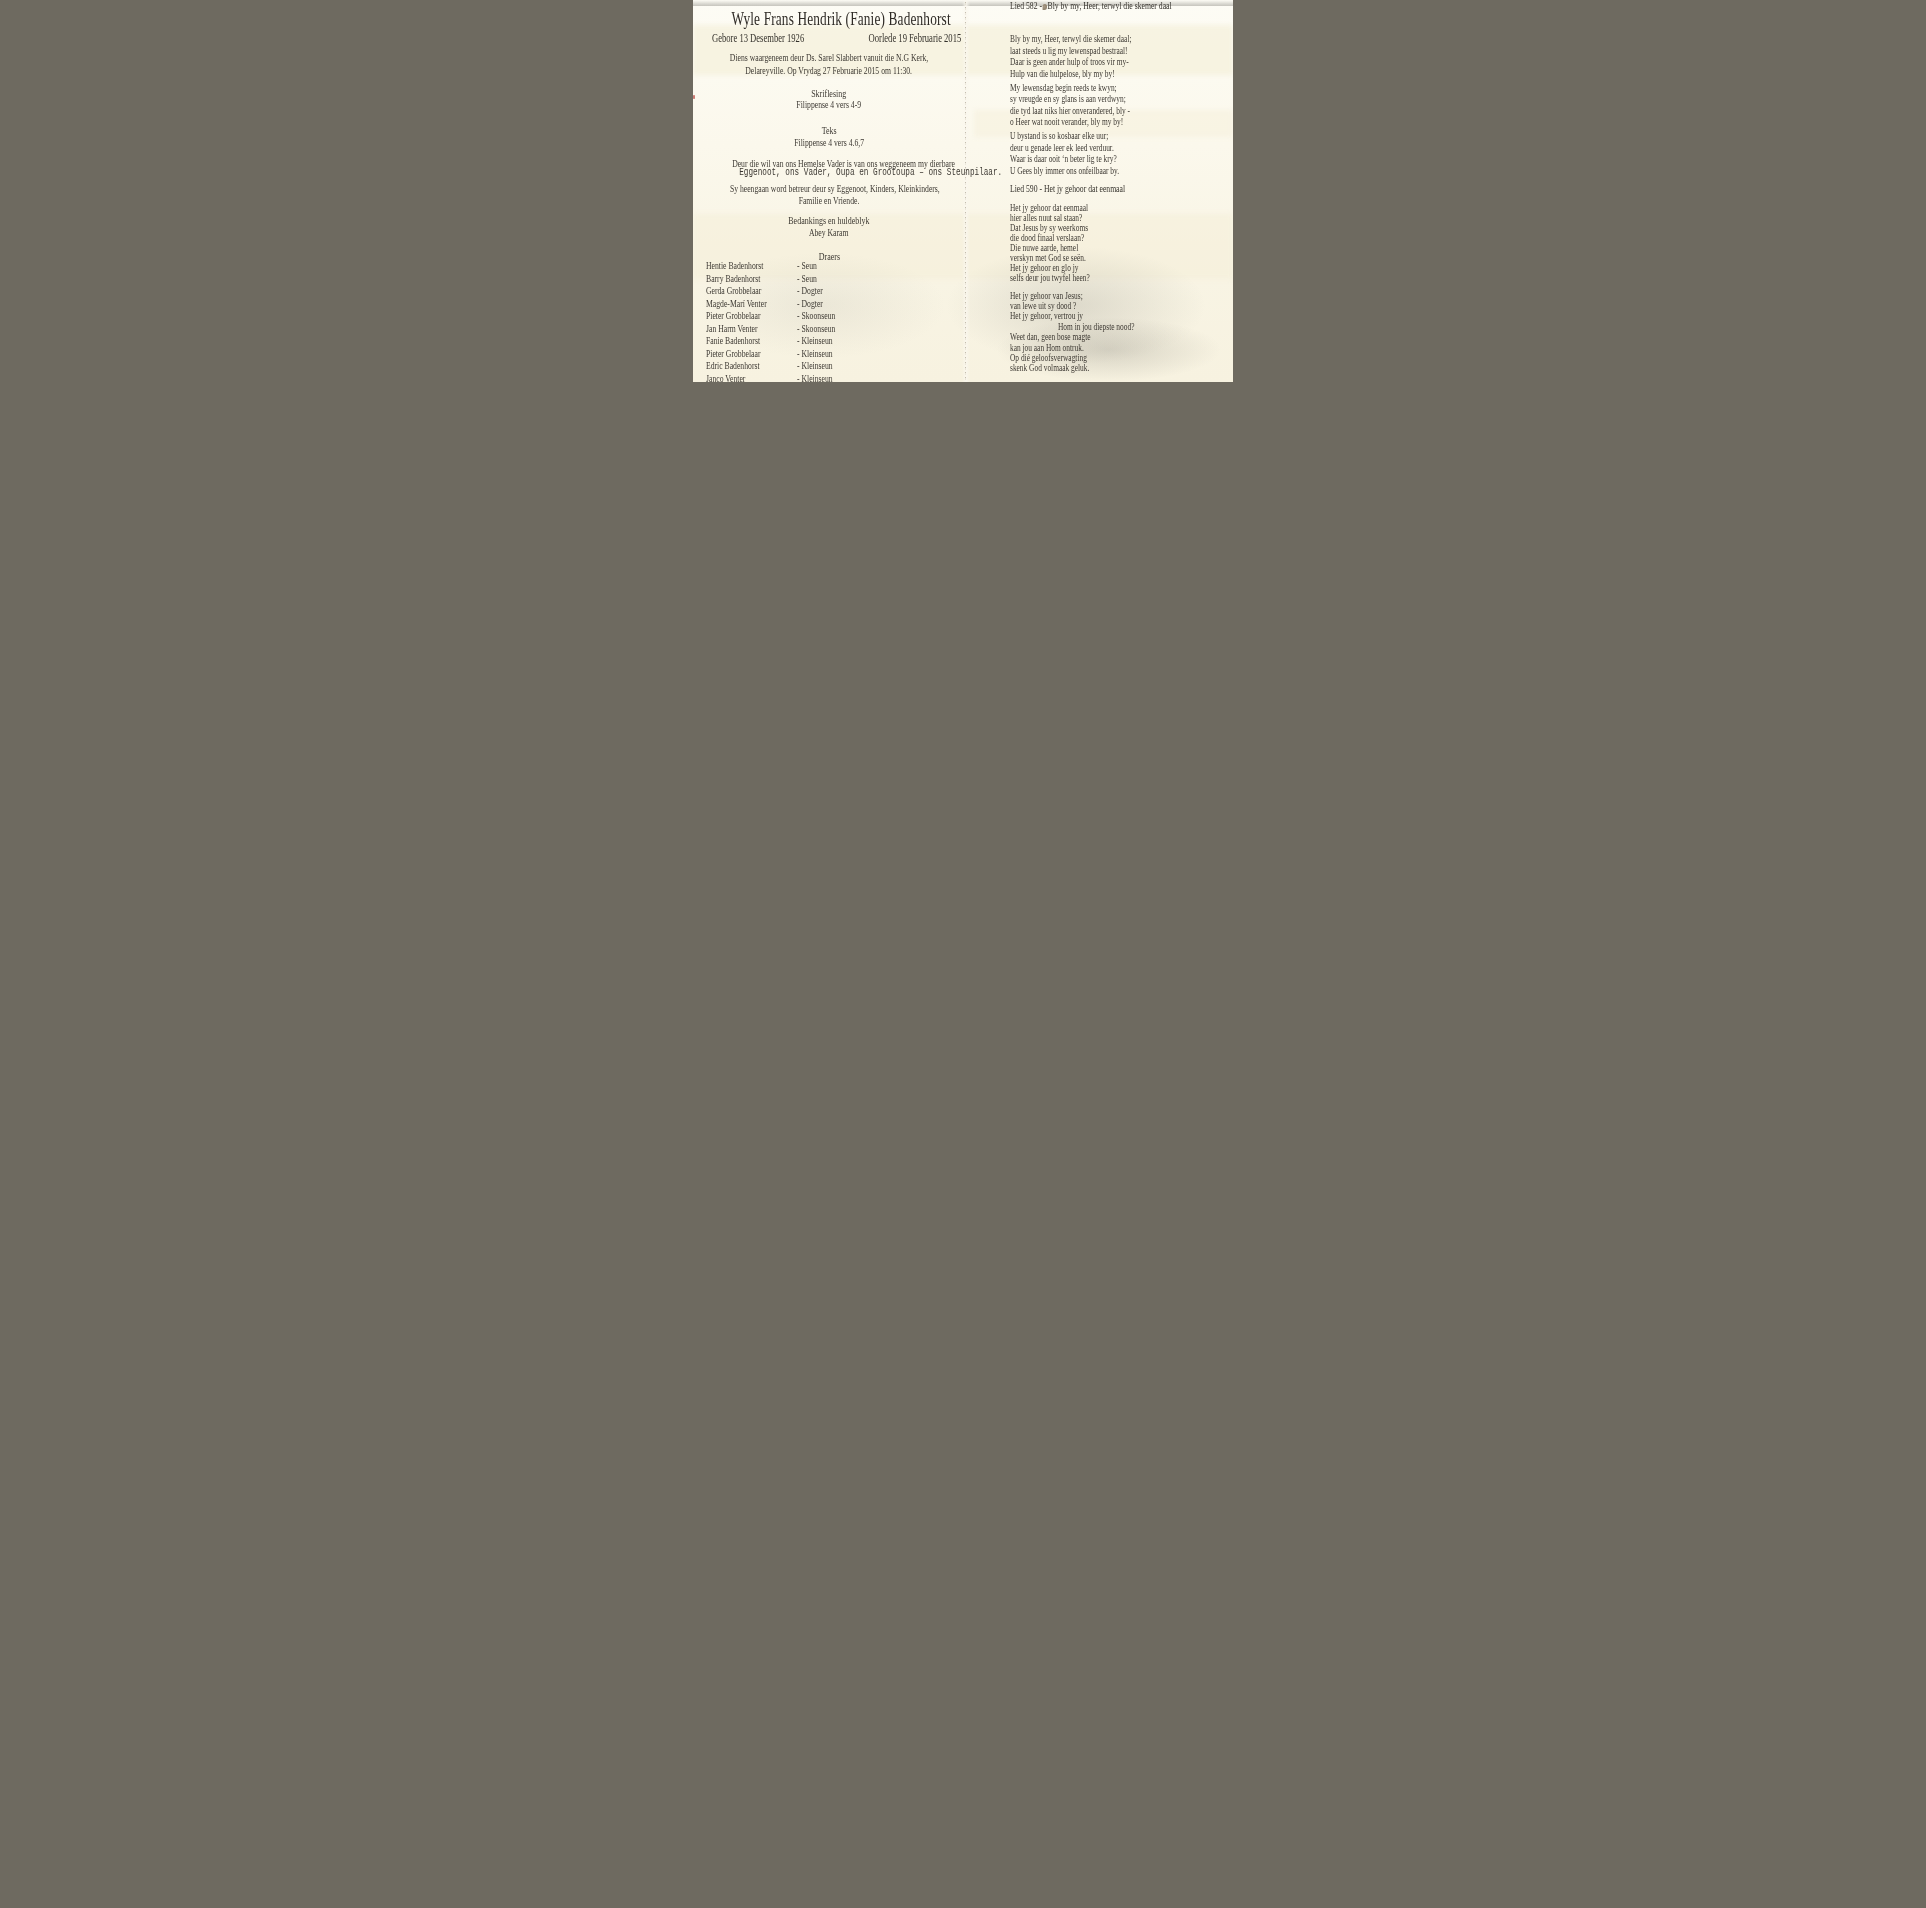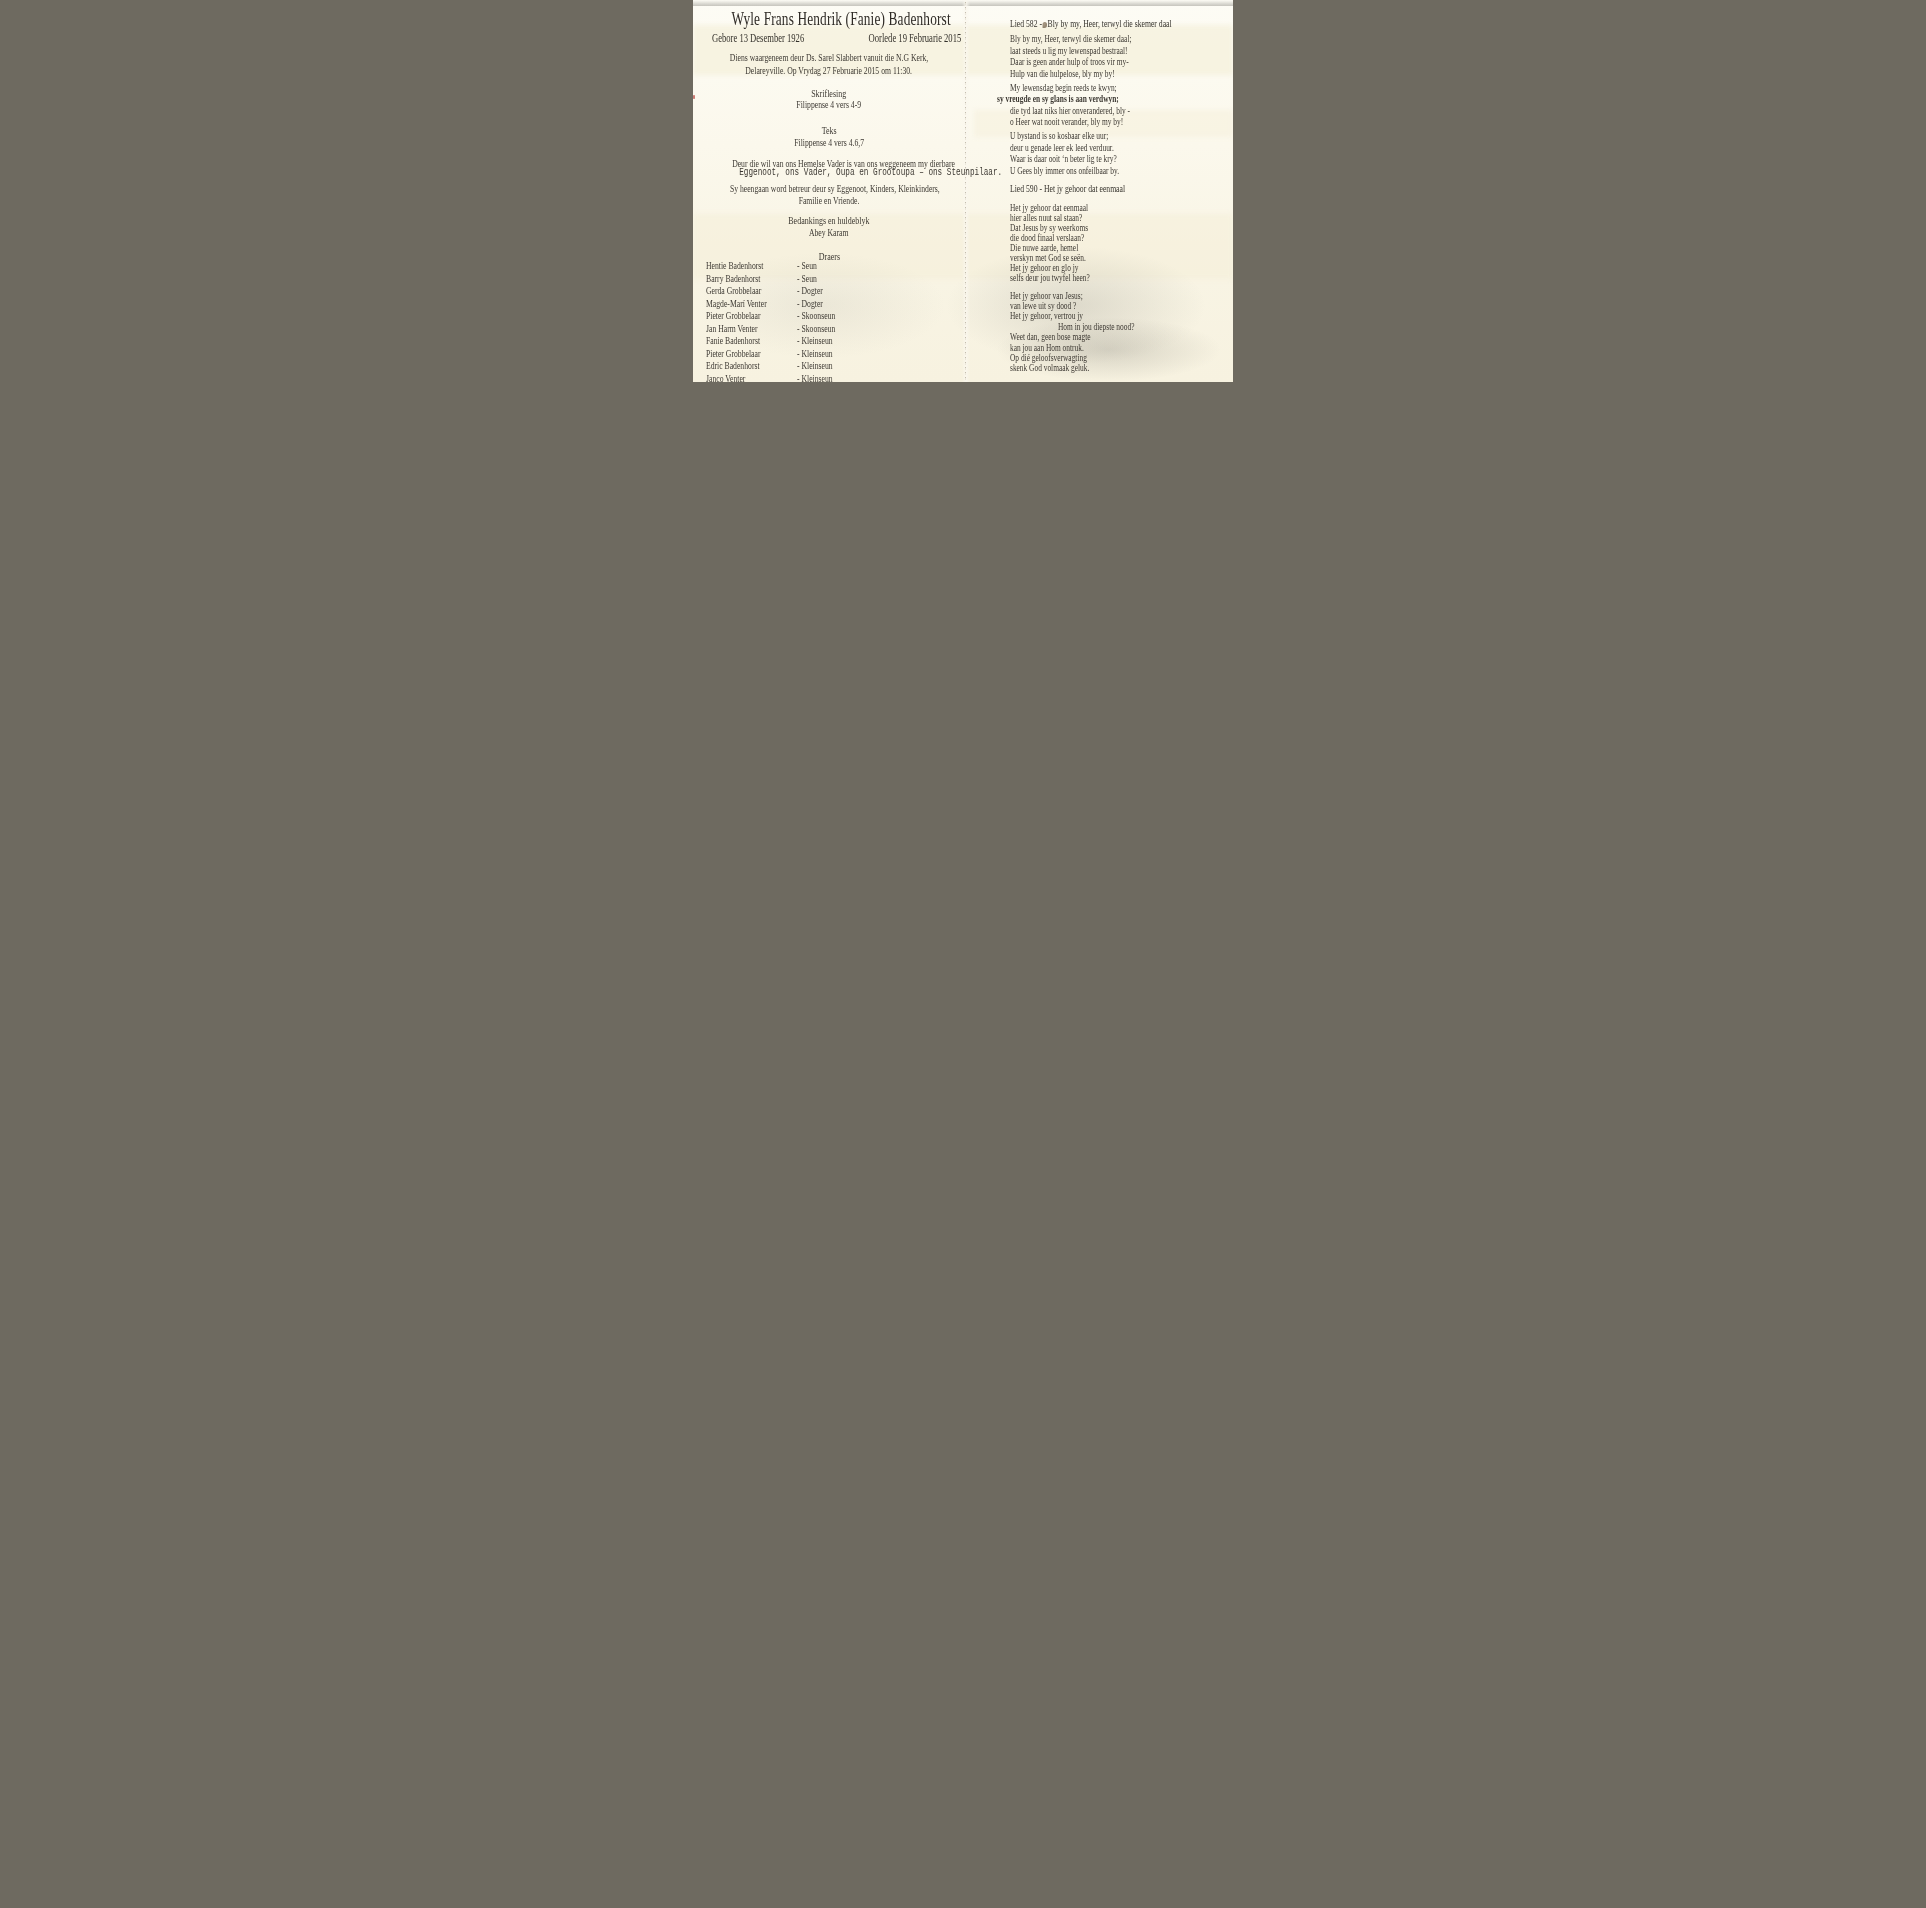--- a/index.html
+++ b/index.html
@@ -165,31 +165,31 @@
     <div style="position:relative; height:12.5px;">
       <span class="t tl body-l" style="position:absolute; left:0;">Edric Badenhorst</span>
       <span style="position:absolute; left:91px;"><span class="t tl body-l"><span>-</span> <span>Kleinseun</span></span></span>
     </div>
     <div style="position:relative; height:12.5px;">
       <span class="t tl body-l" style="position:absolute; left:0;">Janco Venter</span>
       <span style="position:absolute; left:91px;"><span class="t tl body-l"><span>-</span> <span>Kleinseun</span></span></span>
     </div>
   </div>
 
-  <div class="blk" style="left:317px; top:18px;">
+  <div class="blk" style="left:317px; top:0;">
     <span class="t tl head-r"><span>Lied 582 -</span><span class="smudge"></span><span>Bly by my, Heer, terwyl die skemer daal</span></span>
   </div>
 
   <div class="blk" style="left:317px; top:33px;"><span class="t tl body-r">Bly by my, Heer, terwyl die skemer daal;</span></div>
   <div class="blk" style="left:317px; top:45px;"><span class="t tl body-r">laat steeds u lig my lewenspad bestraal!</span></div>
   <div class="blk" style="left:317px; top:56px;"><span class="t tl body-r">Daar is geen ander hulp of troos vir my-</span></div>
   <div class="blk" style="left:317px; top:68px;"><span class="t tl body-r">Hulp van die hulpelose, bly my by!</span></div>
 
   <div class="blk" style="left:317px; top:82px;"><span class="t tl body-r">My lewensdag begin reeds te kwyn;</span></div>
-  <div class="blk" style="left:304px; top:93px;font-weight:bold;"><span class="t tl body-r">sy vreugde en sy glans is aan verdwyn;</span></div>
+  <div class="blk" style="left:317px; top:93px;"><span class="t tl body-r">sy vreugde en sy glans is aan verdwyn;</span></div>
   <div class="blk" style="left:317px; top:105px;"><span class="t tl body-r">die tyd laat niks hier onverandered, bly -</span></div>
   <div class="blk" style="left:317px; top:116px;"><span class="t tl body-r">o Heer wat nooit verander, bly my by!</span></div>
 
   <div class="blk" style="left:317px; top:130px;"><span class="t tl body-r">U bystand is so kosbaar elke uur;</span></div>
   <div class="blk" style="left:317px; top:142px;"><span class="t tl body-r">deur u genade leer ek leed verduur.</span></div>
   <div class="blk" style="left:317px; top:153px;"><span class="t tl body-r">Waar is daar ooit ‘n beter lig te kry?</span></div>
   <div class="blk" style="left:317px; top:165px;"><span class="t tl body-r">U Gees bly immer ons onfeilbaar by.</span></div>
 
   <div class="blk" style="left:317px; top:183px;">
     <span class="t tl head-r">Lied 590 - Het jy gehoor dat eenmaal</span>

